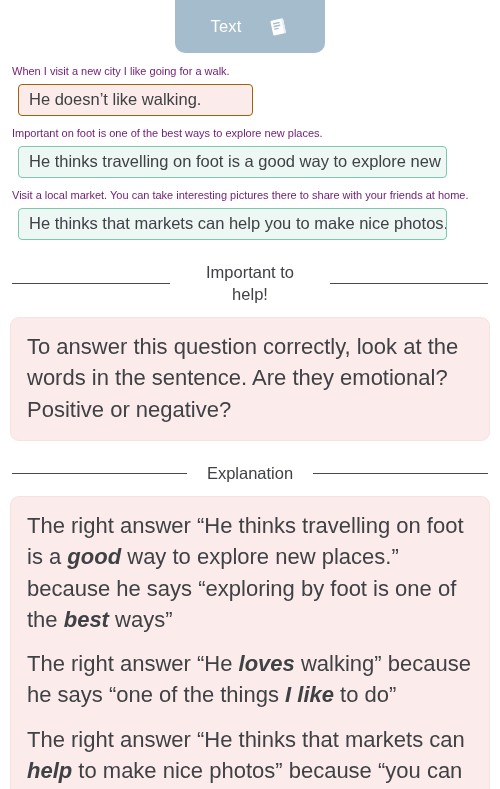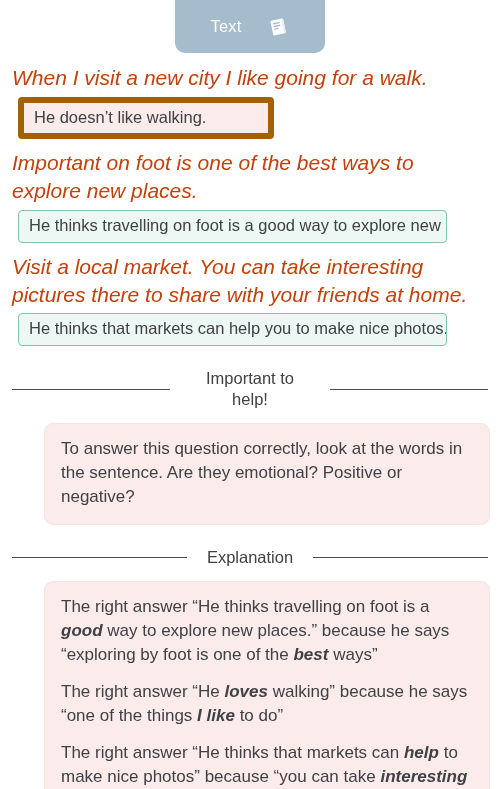--- a/index.html
+++ b/index.html
@@ -49,46 +49,45 @@
     height: 22px;
   }
 
   
   .content {
     padding: 0 10px;
     box-sizing: border-box;
   }
 
   .sentence {
-    font-size: 21px;
+    font-size: 11px;
     line-height: 1.33;
-    color: #c2410c;
+    color: #701a75;
     margin: 10px 0 5px 0;
     padding: 0 2px;
-    font-style: italic;
   }
   .sentence.first { margin-top: 11px; }
 
   
   .answer {
     display: block;
     box-sizing: border-box;
     font-size: 16.5px;
     line-height: 1.3;
     color: #3f4145;
     padding: 4px 10px 5px 10px;
     border-radius: 4px;
     white-space: nowrap;
     overflow: hidden;
     margin-left: 8px;
   }
   .answer.wrong {
     background: #fbeceb;
-    border: 6px solid #a16207;
-    width: 256px;
+    border: 1px solid #a16207;
+    width: 235px;
   }
   .answer.right {
     background: #edf8f4;
     border: 1px solid #7fc6b1;
     width: 429px;
     margin-bottom: 2px;
   }
 
   
   .section-head {
@@ -116,24 +115,23 @@
   .section-head.wide .rule.left { margin-right: 20px; }
   .section-head.wide .rule.right { margin-left: 20px; }
 
   
   .panel {
     background: #fbeceb;
     border: 1px solid #f7e2e0;
     border-radius: 9px;
     padding: 13px 16px 15px 16px;
     box-sizing: border-box;
-    font-size: 17px;
+    font-size: 22px;
     line-height: 1.42;
     color: #3f4145;
-    margin-left: 34px;
   }
   .panel p {
     margin: 0;
   }
   .panel p + p {
     margin-top: 13px;
   }
   .panel b {
     font-weight: bold;
     font-style: italic;

